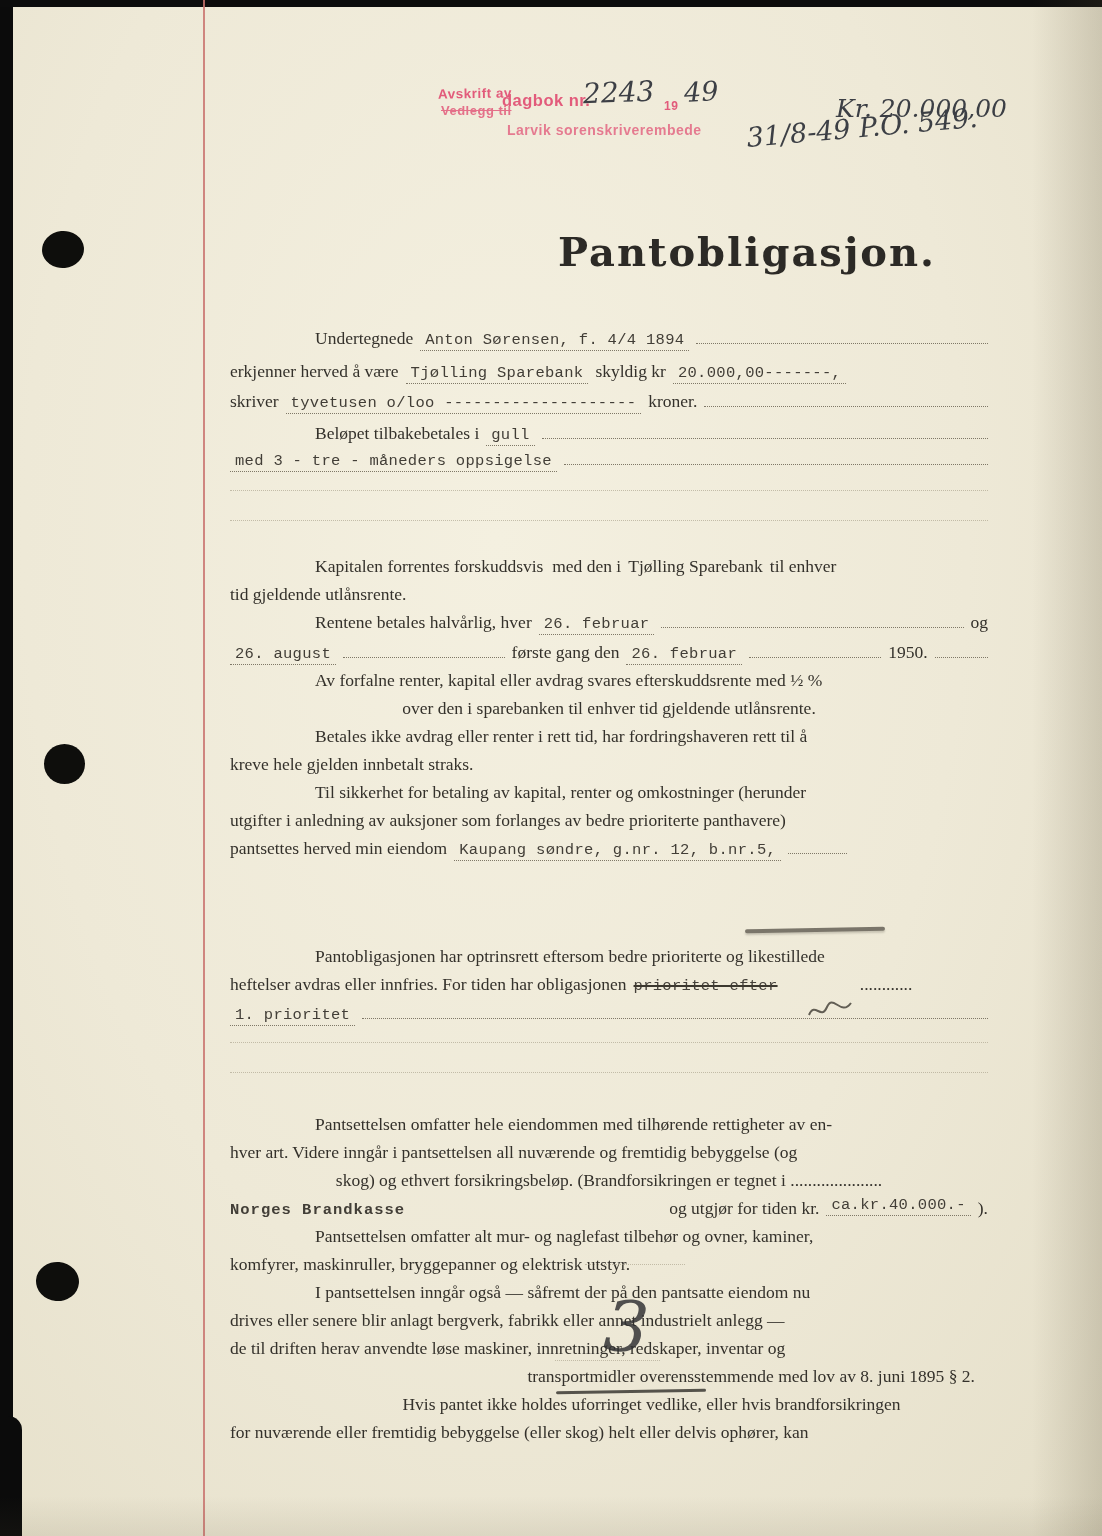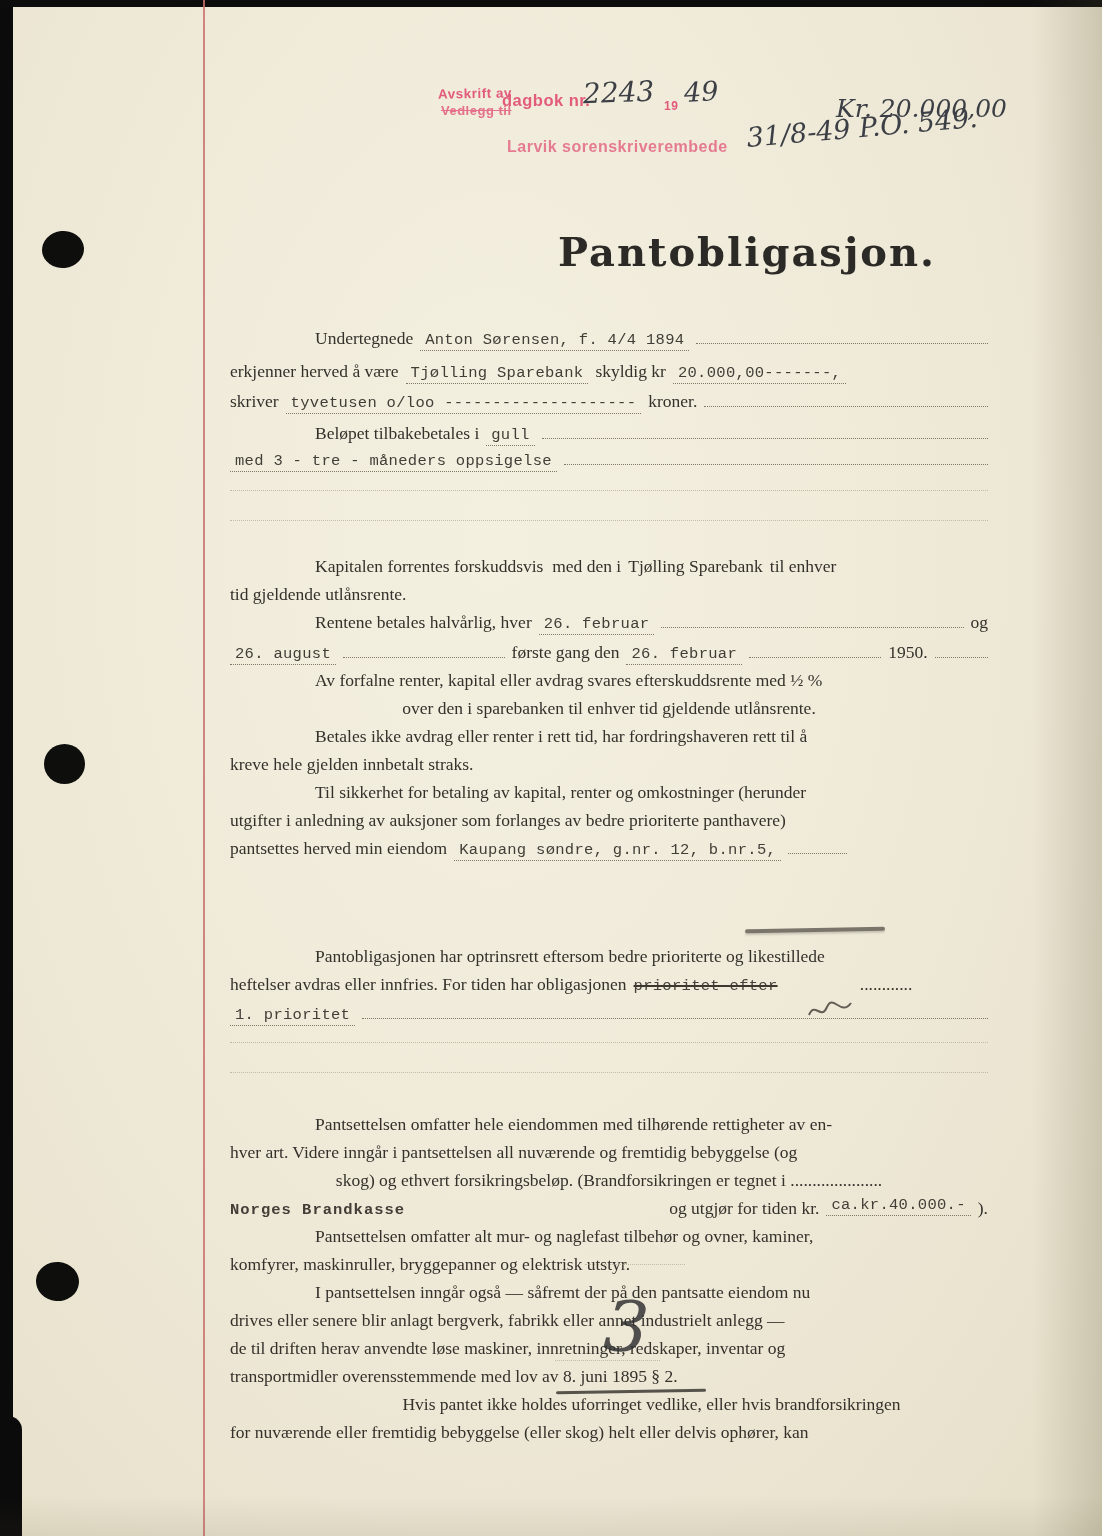--- a/index.html
+++ b/index.html
@@ -54,21 +54,21 @@
   <div class="hole" style="left:42px;top:231px;width:42px;height:37px;transform:rotate(-6deg);"></div>
   <div class="hole" style="left:44px;top:744px;width:41px;height:40px;"></div>
   <div class="hole" style="left:36px;top:1262px;width:43px;height:39px;transform:rotate(5deg);"></div>
 
   <div class="stamp" style="left:438px;top:86px;font-size:13.5px;transform:rotate(-1deg);">Avskrift av</div>
   <div class="stamp" style="left:441px;top:103px;font-size:13px;text-decoration:line-through;opacity:.85;">Vedlegg til</div>
   <div class="stamp" style="left:502px;top:91px;font-size:16.5px;">dagbok nr.</div>
   <div class="hand" style="left:583px;top:76px;font-size:28px;transform:rotate(-2deg);">2243</div>
   <div class="stamp" style="left:664px;top:99px;font-size:12px;">19</div>
   <div class="hand" style="left:684px;top:76px;font-size:27px;transform:rotate(-3deg);">49</div>
-  <div class="stamp" style="left:507px;top:138px;font-size:16px;opacity:.78;">Larvik sorenskriverembede</div>
+  <div class="stamp" style="left:507px;top:122px;font-size:14px;opacity:.78;">Larvik sorenskriverembede</div>
   <div class="hand" style="left:836px;top:94px;font-size:25px;">Kr. 20.000,00</div>
   <div class="hand" style="left:748px;top:122px;font-size:27px;transform:rotate(-5deg);transform-origin:left bottom;">31/8-49 P.O. 549.</div>
 
   <div class="doc-title">Pantobligasjon.</div>
 
   <div class="line" style="left:315px;top:328px;width:673px;">
     <span class="printed">Undertegnede</span>
     <span class="typed u">Anton Sørensen, f. 4/4 1894</span>
     <span class="leader"></span>
   </div>
@@ -206,21 +206,21 @@
   <div class="line" style="left:315px;top:1282px;width:673px;">
     <span class="printed">I pantsettelsen inngår også — såfremt der på den pantsatte eiendom nu</span>
   </div>
   <div class="line" style="left:230px;top:1310px;width:758px;">
     <span class="printed">drives eller senere blir anlagt bergverk, fabrikk eller annet industrielt anlegg —</span>
   </div>
   <div class="line" style="left:230px;top:1338px;width:758px;">
     <span class="printed">de til driften herav anvendte løse maskiner, innretninger, redskaper, inventar og</span>
   </div>
   <div class="rule" style="left:555px;top:1348px;width:105px;"></div>
-  <div class="line" style="left:230px;top:1366px;width:758px;">
+  <div class="line" style="left:217px;top:1366px;width:758px;justify-content:flex-end;">
     <span class="printed">transportmidler overensstemmende med lov av 8. juni 1895 § 2.</span>
   </div>
 
   <div class="margin-mark">3</div>
   <div class="pen-underline" style="left:556px;top:1390px;width:150px;"></div>
 
   <div class="line" style="left:315px;top:1394px;width:673px;justify-content:center;">
     <span class="printed">Hvis pantet ikke holdes uforringet vedlike, eller hvis brandforsikringen</span>
   </div>
   <div class="line" style="left:230px;top:1422px;width:758px;">

